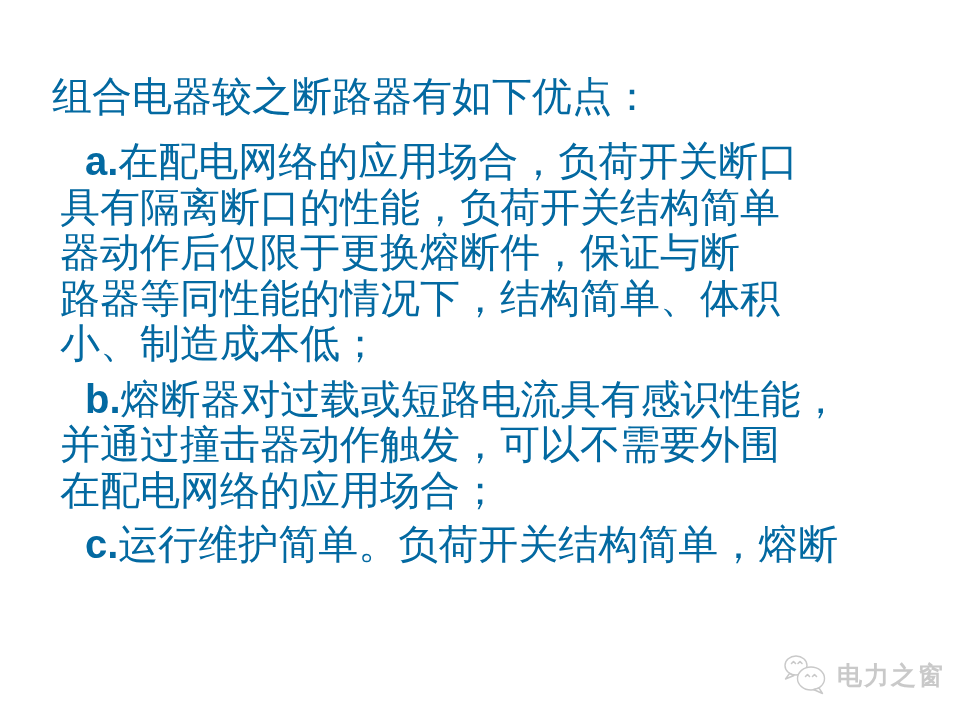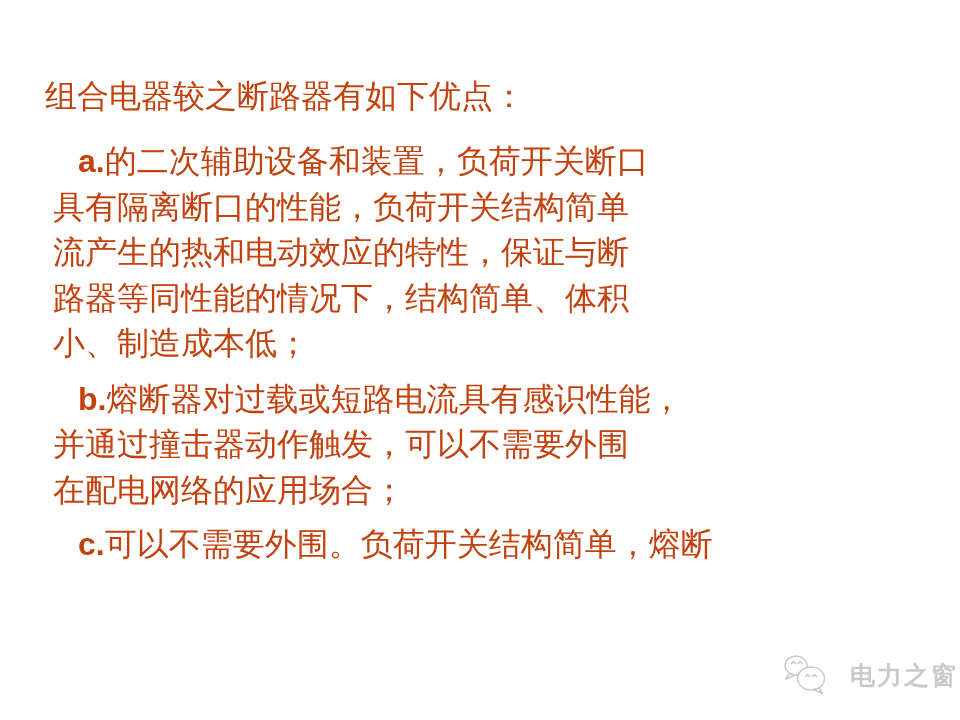--- a/index.html
+++ b/index.html
@@ -6,24 +6,24 @@
   body {
     width: 960px; height: 720px;
     background: #ffffff;
     overflow: hidden;
     position: relative;
     font-family: "Liberation Serif", "DejaVu Serif", serif;
   }
   .slide { position: absolute; inset: 0; }
   .slide-text {
     position: absolute;
-    left: 45px; top: 74px;
+    left: 52px; top: 74px;
     width: 880px;
-    color: #c2410c;
-    font-size: 32px;
+    color: #0369a1;
+    font-size: 40px;
     line-height: 45.5px;
   }
   .title-line { white-space: nowrap; }
   .para { margin-left: 8px; }
   .para-a { margin-top: 19.5px; }
   .para-b { margin-top: 10px; }
   .para-c { margin-top: 9px; }
   .line { white-space: nowrap; }
   .line.first { padding-left: 25px; }
   .item-label {
@@ -37,47 +37,47 @@
     display: flex;
     align-items: center;
   }
   .wm-icon { display: block; }
   .wm-text {
     font-family: Liberation Sans, sans-serif;
     font-weight: bold;
     font-size: 25px;
     color: #c9c9c9;
     letter-spacing: 2px;
-    margin-left: 20px;
+    margin-left: 7px;
   }
 </style>
 </head>
 <body>
 
 <div class="slide">
   <div class="slide-text">
 
     <div class="title-line">组合电器较之断路器有如下优点：</div>
 
     <div class="para para-a">
-      <div class="line first"><span class="item-label">a.</span><span>的二次辅助设备和装置，负荷开关断口</span></div>
+      <div class="line first"><span class="item-label">a.</span><span>在配电网络的应用场合，负荷开关断口</span></div>
       <div class="line">具有隔离断口的性能，负荷开关结构简单</div>
-      <div class="line">流产生的热和电动效应的特性，保证与断</div>
+      <div class="line">器动作后仅限于更换熔断件，保证与断</div>
       <div class="line">路器等同性能的情况下，结构简单、体积</div>
       <div class="line">小、制造成本低；</div>
     </div>
 
     <div class="para para-b">
       <div class="line first"><span class="item-label">b.</span><span>熔断器对过载或短路电流具有感识性能，</span></div>
       <div class="line">并通过撞击器动作触发，可以不需要外围</div>
       <div class="line">在配电网络的应用场合；</div>
     </div>
 
     <div class="para para-c">
-      <div class="line first"><span class="item-label">c.</span><span>可以不需要外围。负荷开关结构简单，熔断</span></div>
+      <div class="line first"><span class="item-label">c.</span><span>运行维护简单。负荷开关结构简单，熔断</span></div>
     </div>
 
   </div>
 
   <div class="watermark">
     <span>
       <svg class="wm-icon" width="48" height="46" viewBox="0 0 48 46">
         <g fill="#ffffff" stroke="#c9c9c9" stroke-width="1.4">
           <ellipse cx="14" cy="13.5" rx="11" ry="9.5"></ellipse>
           <path d="M7.5 21.5 L3.5 27 L12 23.5 Z" stroke-linejoin="round"></path>

